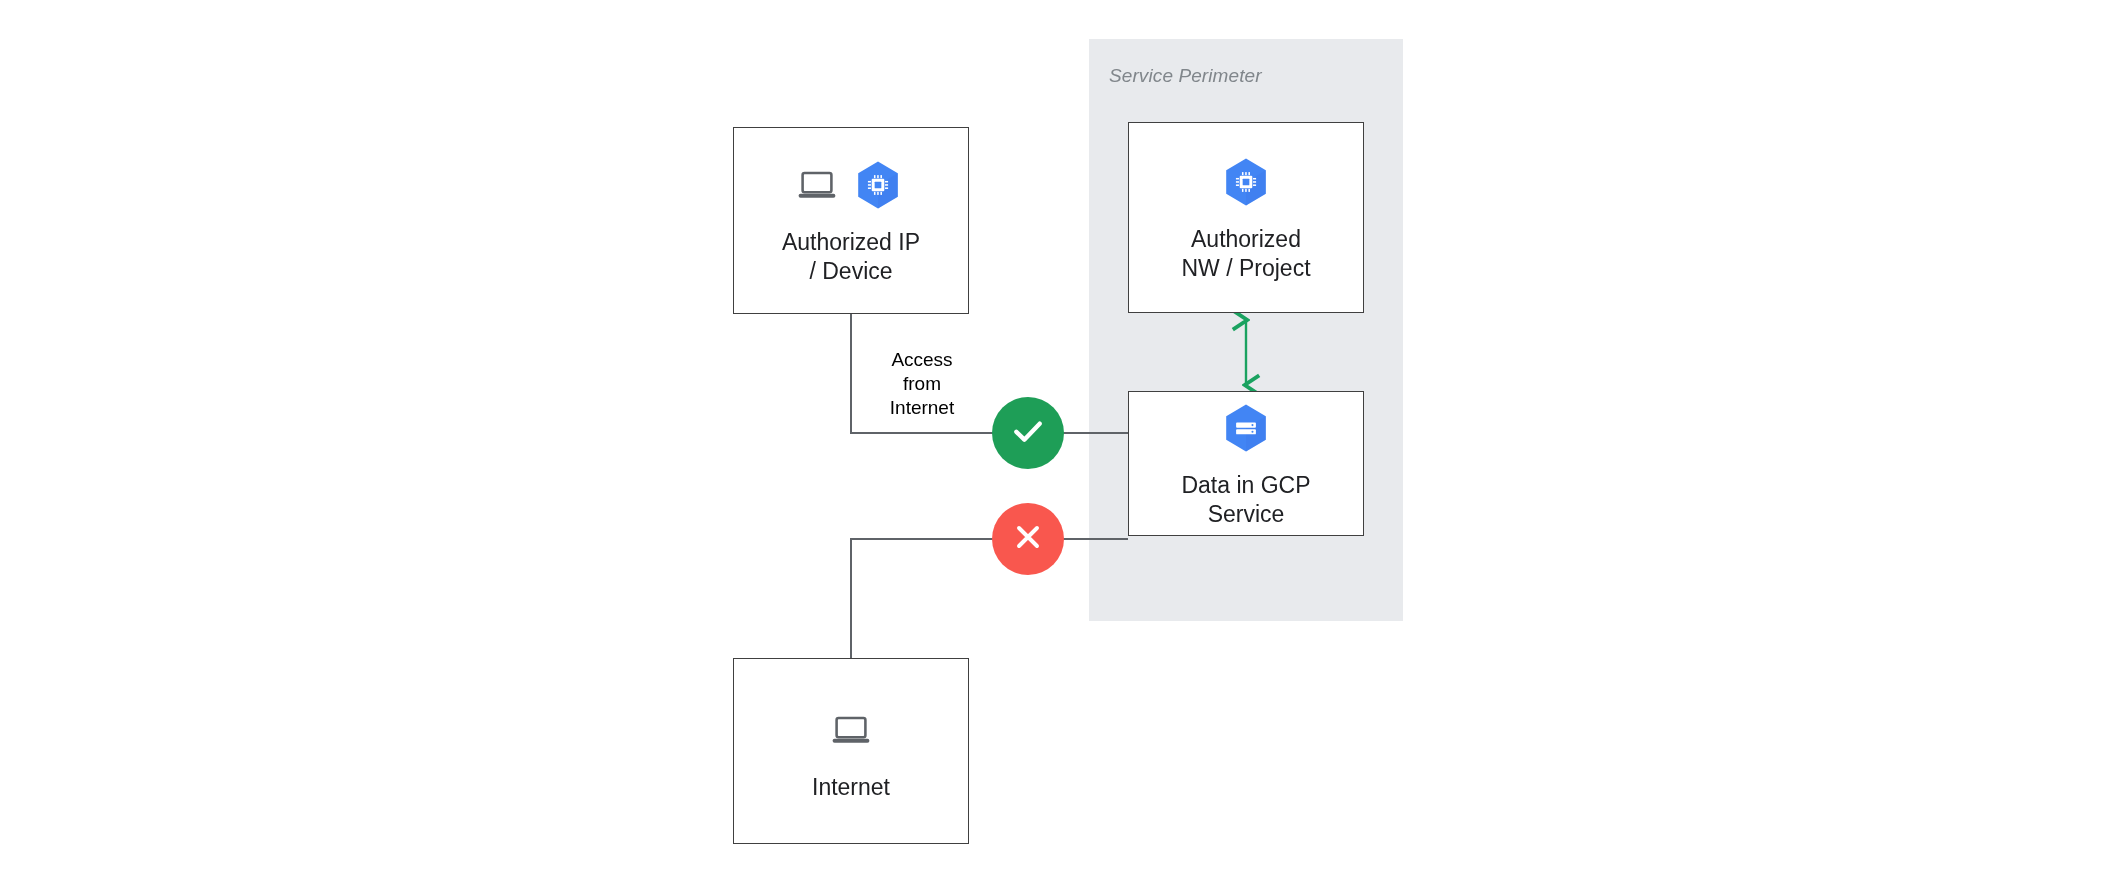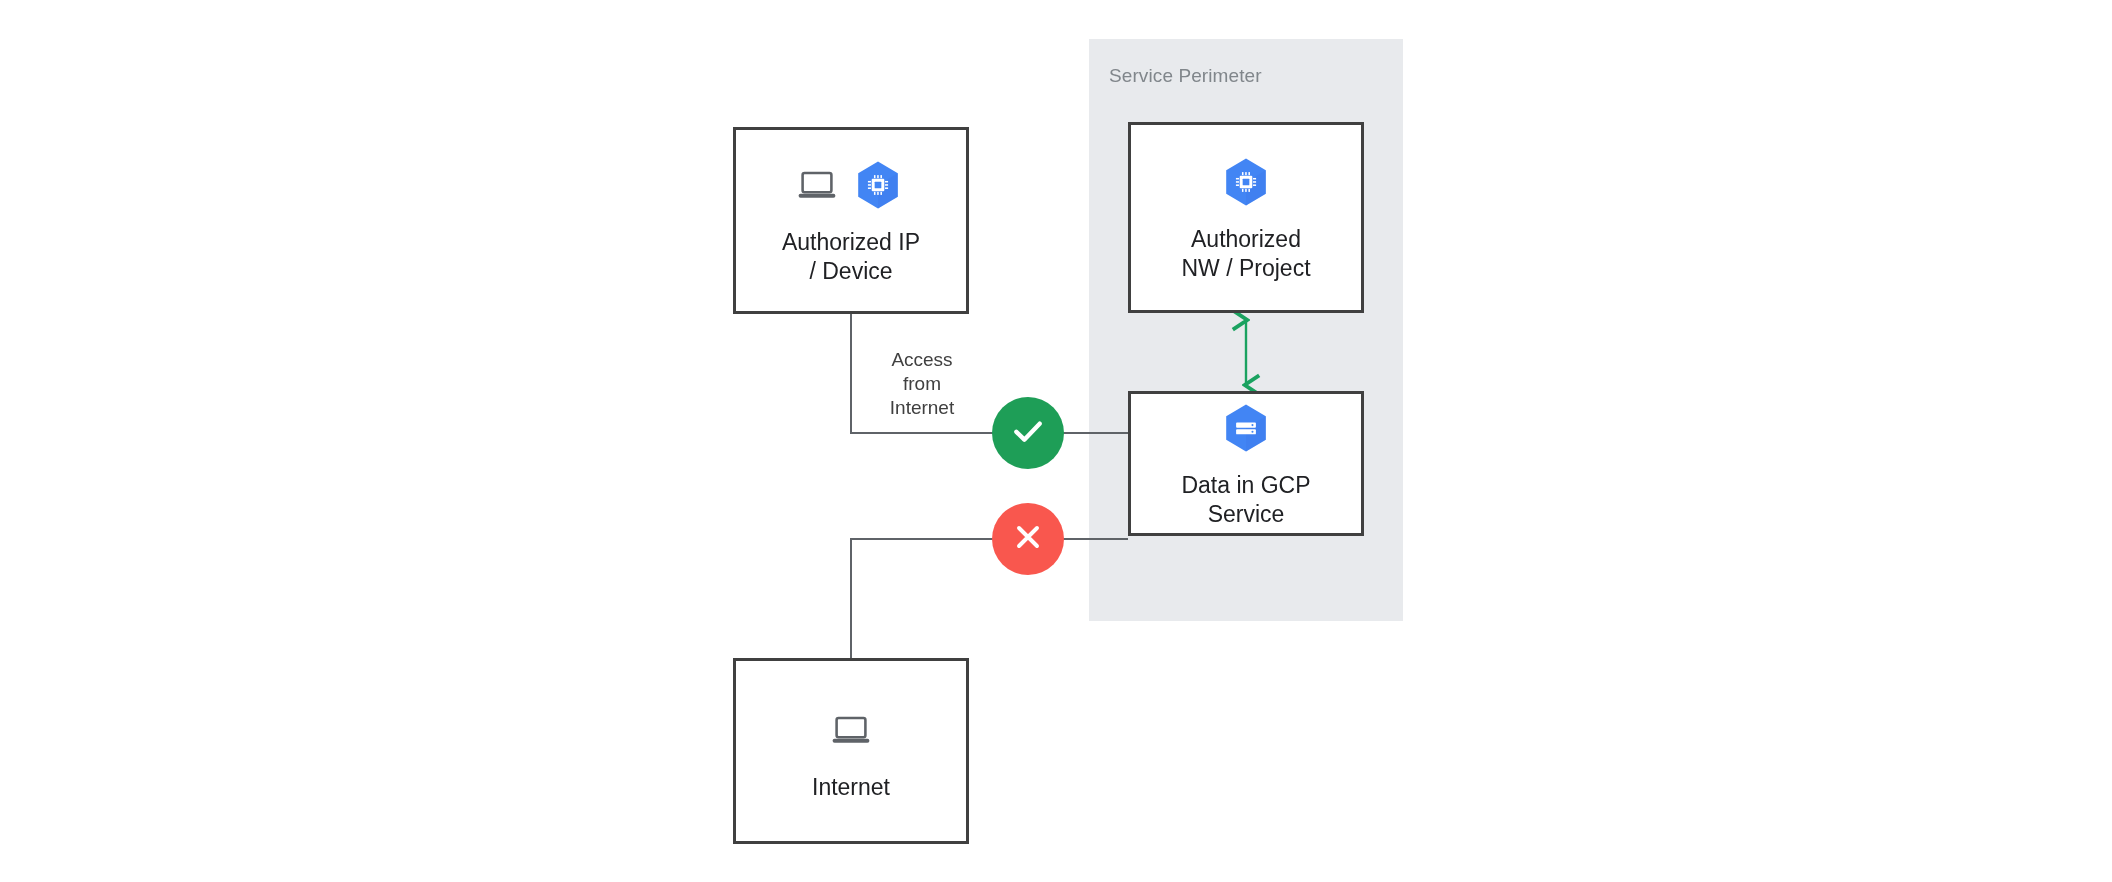--- a/index.html
+++ b/index.html
@@ -30,27 +30,28 @@
     background: #e8eaed;
   }
   .perimeter-label {
     position: absolute;
     left: 1109px;
     top: 65px;
     font-size: 19px;
     color: #80868b;
     letter-spacing: 0.1px;
     white-space: nowrap;
+    font-style: italic;
   }
 
   
   .node {
     position: absolute;
     background: #ffffff;
-    border: 3px solid #404040;
+    border: 1px solid #404040;
     box-sizing: border-box;
     display: flex;
     flex-direction: column;
     align-items: center;
     justify-content: center;
   }
   .node-icons {
     display: flex;
     flex-direction: row;
     align-items: center;
@@ -84,21 +85,21 @@
     width: 2112px;
     height: 882px;
     pointer-events: none;
   }
 
   
   .edge-label {
     position: absolute;
     font-size: 19px;
     line-height: 24px;
-    color: #404040;
+    color: #000000;
     text-align: center;
     white-space: pre-line;
   }
   #label-access-from-internet {
     left: 852px;
     top: 348px;
     width: 140px;
   }
   #label-valid-credential {
     left: 790px;

